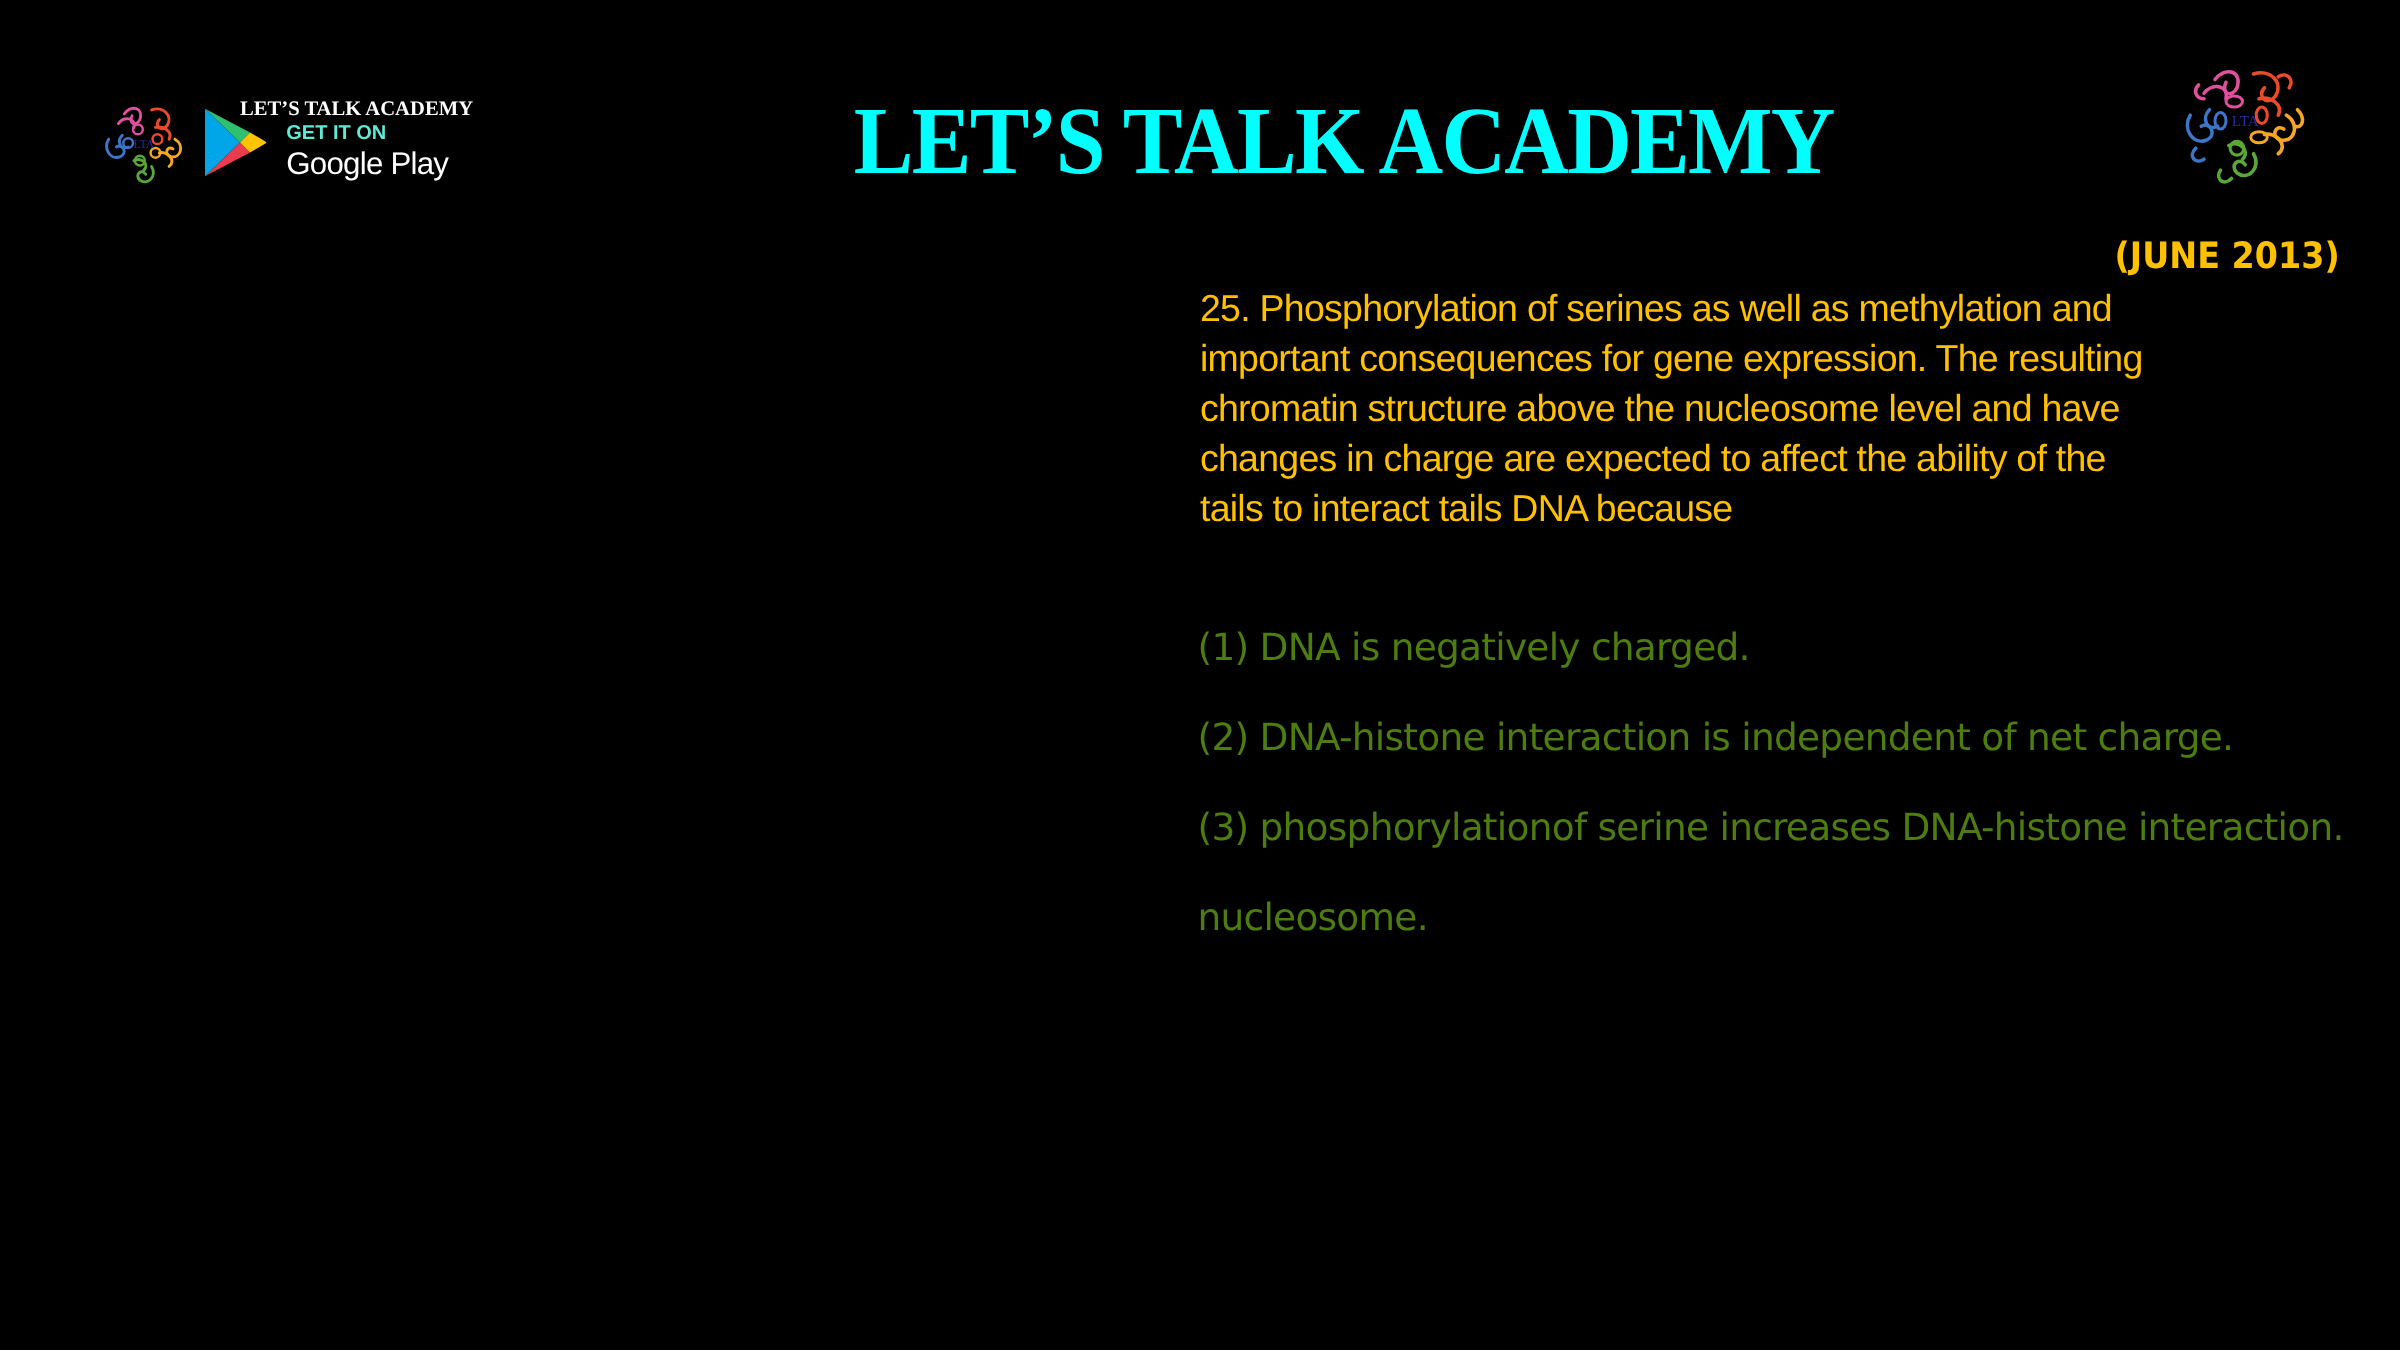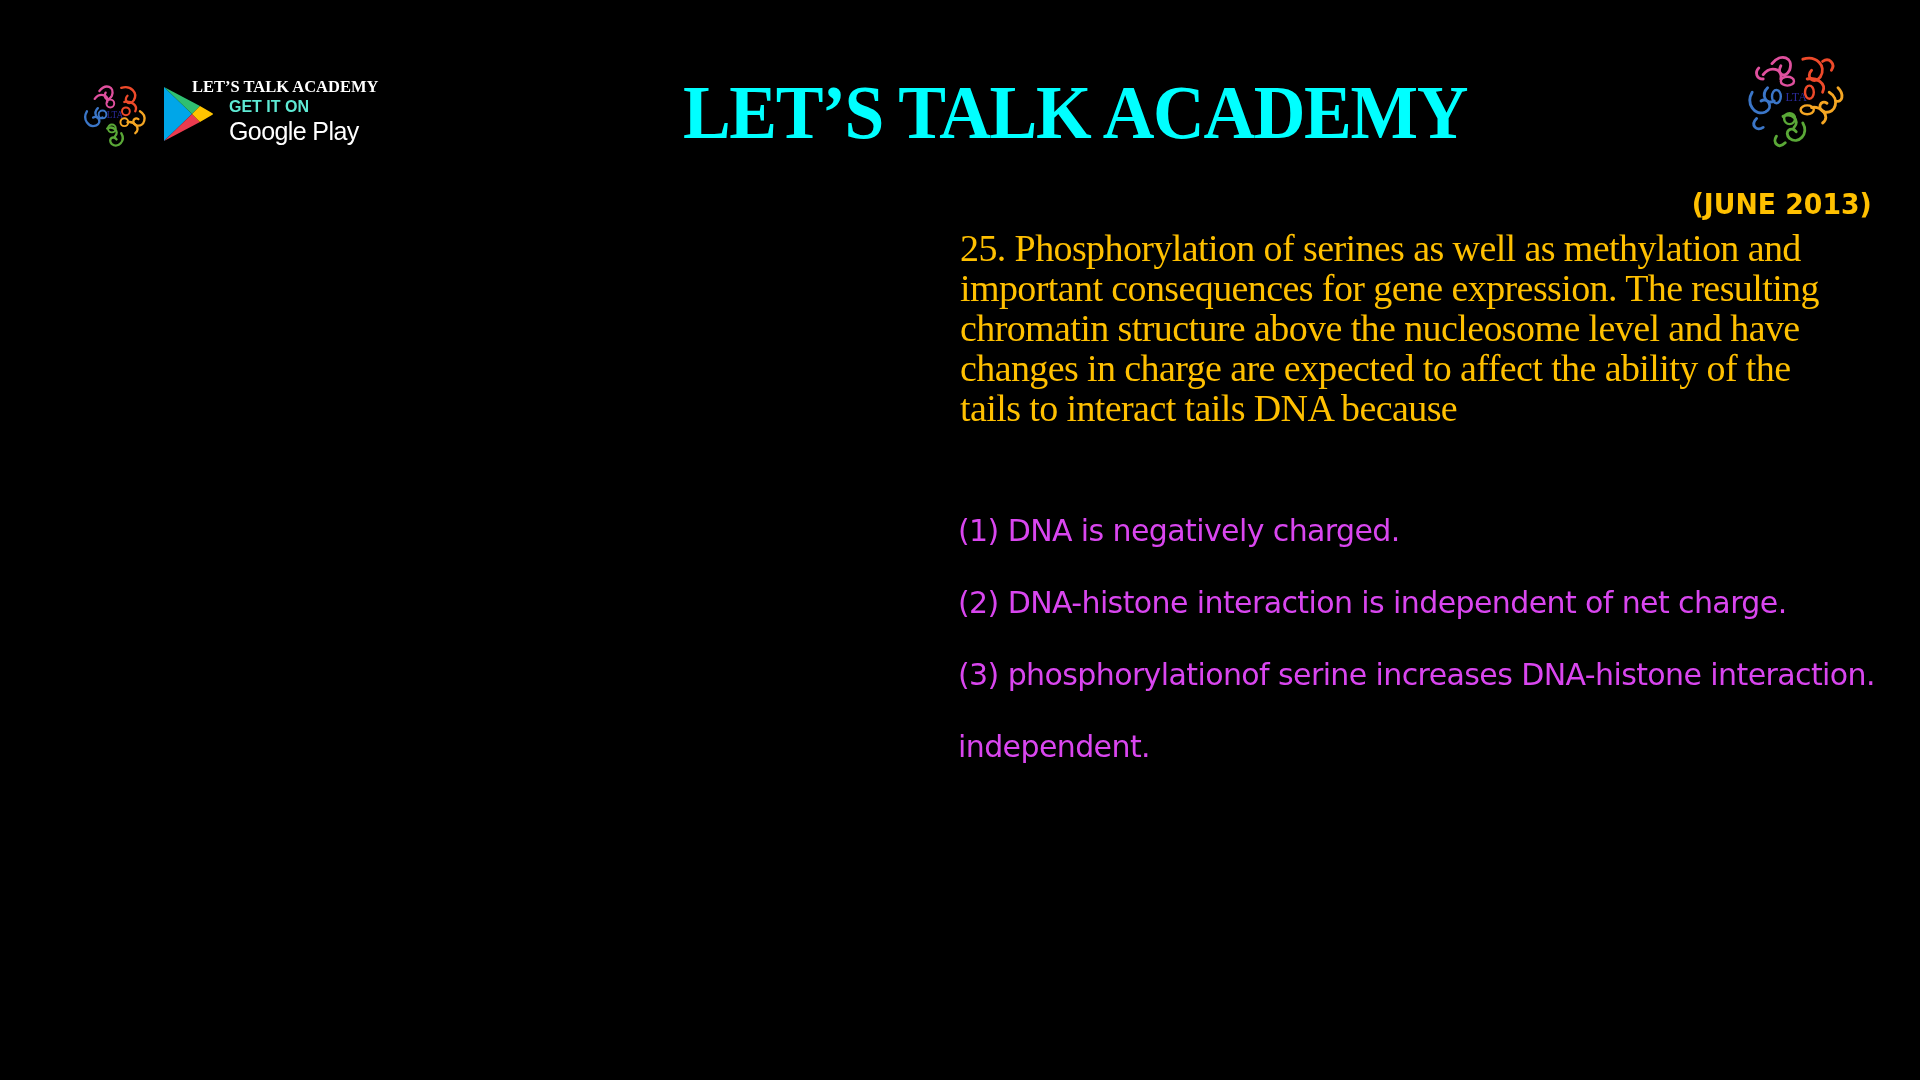--- a/index.html
+++ b/index.html
@@ -120,22 +120,22 @@
       transform-origin: right top;
     }
 
     
     .question {
       position: absolute;
       left: 960px;
       top: 228px;
       width: 940px;
       margin: 0;
-      font-family: Liberation Serif, serif;
-      font-size: 38px;
+      font-family: Liberation Sans, sans-serif;
+      font-size: 30px;
       line-height: 40px;
       color: #ffc000;
       letter-spacing: -0.6px;
     }
     .question .qline {
       display: block;
       white-space: nowrap;
     }
 
     .options {
@@ -144,23 +144,23 @@
       top: 494px;
       width: 950px;
       margin: 0;
       padding: 0;
       list-style: none;
     }
     .option {
       font-family: "DejaVu Sans", sans-serif;
       font-size: 30px;
       line-height: 42px;
-      color: #d946ef;
+      color: #4d7c0f;
       letter-spacing: -0.6px;
-      margin: 16px 0 30px 0;
+      margin: 4px 0 30px 0;
     }
     .option .oline {
       display: block;
       white-space: nowrap;
     }
   </style>
 </head>
 <body>
 
 <div class="slide">
@@ -250,17 +250,17 @@
     <li class="option">
       <span class="oline">(1) DNA is negatively charged.</span>
     </li>
     <li class="option">
       <span class="oline">(2) DNA-histone interaction is independent of net charge.</span>
     </li>
     <li class="option">
       <span class="oline">(3) phosphorylationof serine increases DNA-histone interaction.</span>
     </li>
     <li class="option">
-      <span class="oline">independent.</span>
+      <span class="oline">nucleosome.</span>
     </li>
   </ul>
 
 </div>
 
 </body></html>

